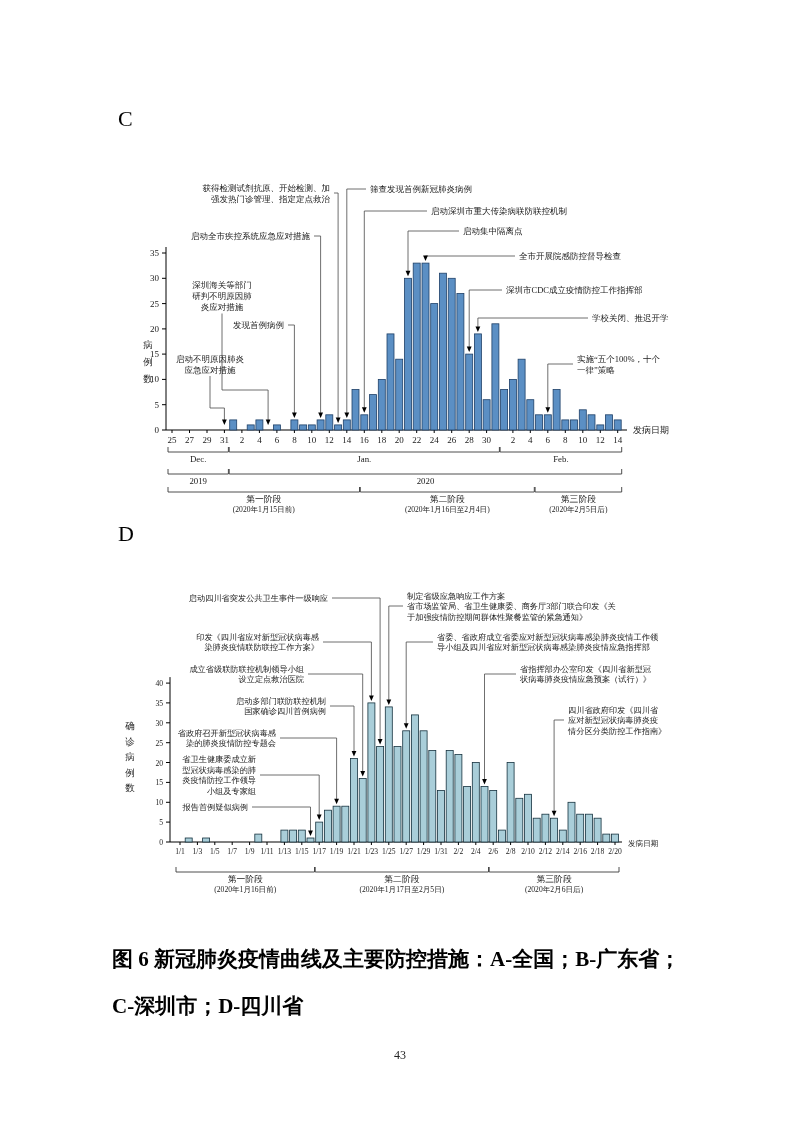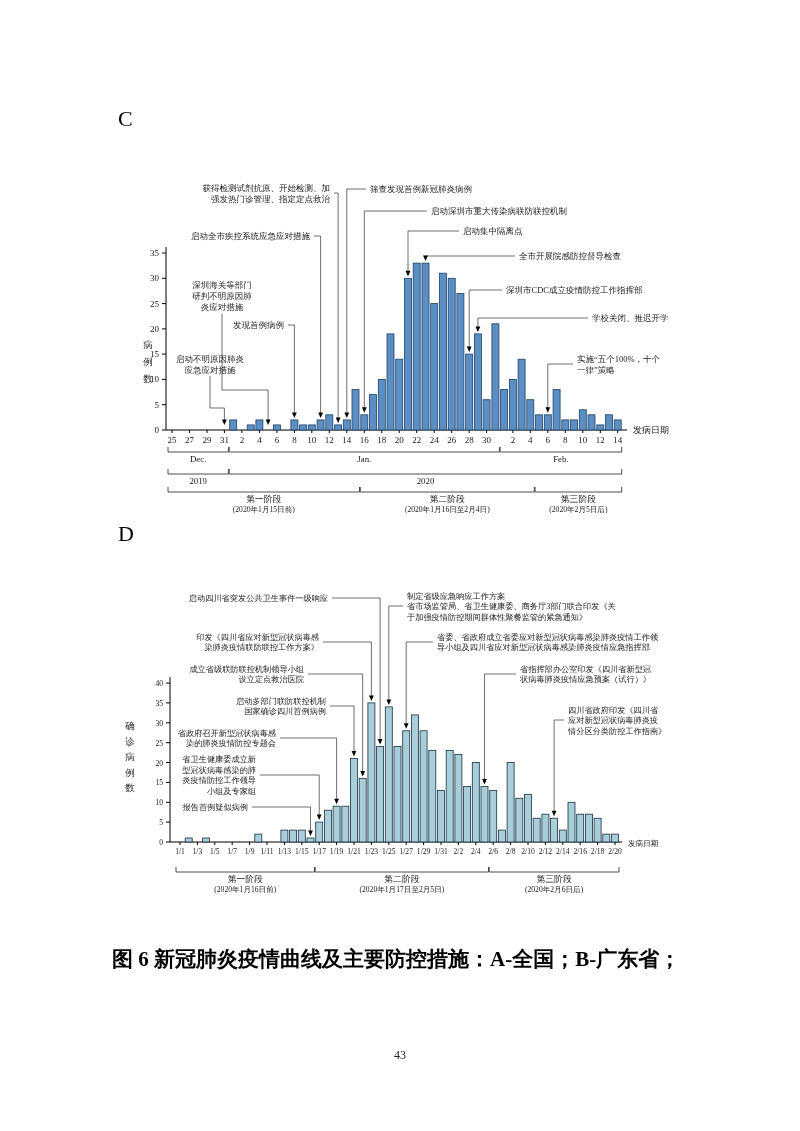--- a/index.html
+++ b/index.html
@@ -369,14 +369,15 @@
       <path d="M 516 674 L 484.5 674 L 484.5 779.4" class="ld"></path>
       <polygon points="482.1,778.9 486.9,778.9 484.5,784.4" fill="#000"></polygon>
       <text x="568" y="712.5" text-anchor="start" font-size="8.2">四川省政府印发《四川省</text>
       <text x="568" y="723.0" text-anchor="start" font-size="8.2">应对新型冠状病毒肺炎疫</text>
       <text x="568" y="733.5" text-anchor="start" font-size="8.2">情分区分类防控工作指南》</text>
       <path d="M 564 720 L 554.1 720 L 554.1 811.2" class="ld"></path>
       <polygon points="551.7,810.7 556.5,810.7 554.1,816.2" fill="#000"></polygon>
     </svg>
 
   <div class="caption" style="top:945px;">图 6 新冠肺炎疫情曲线及主要防控措施：A-全国；B-广东省；</div>
+  <div class="caption" style="top:992px;">C-深圳市；D-四川省</div>
   <div class="pagenum">43</div>
 </div>
 
 </body></html>

